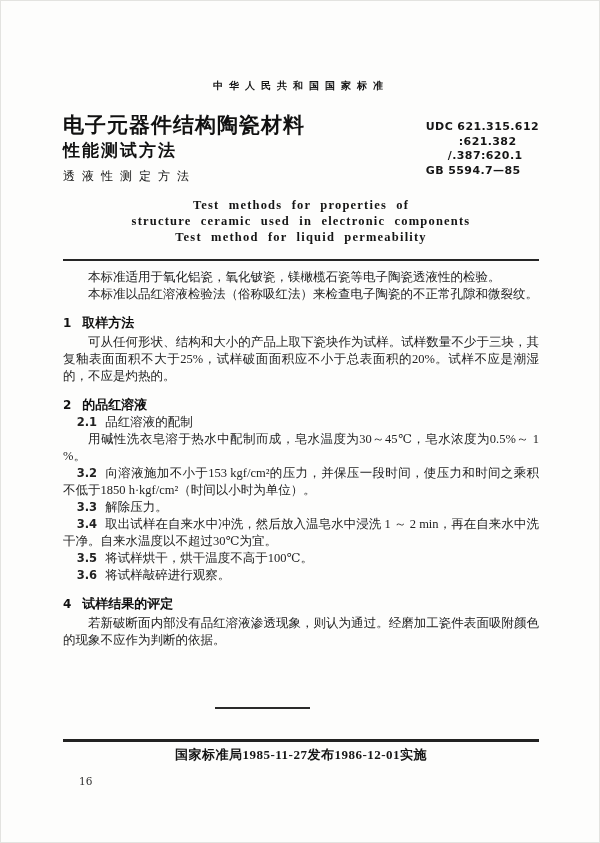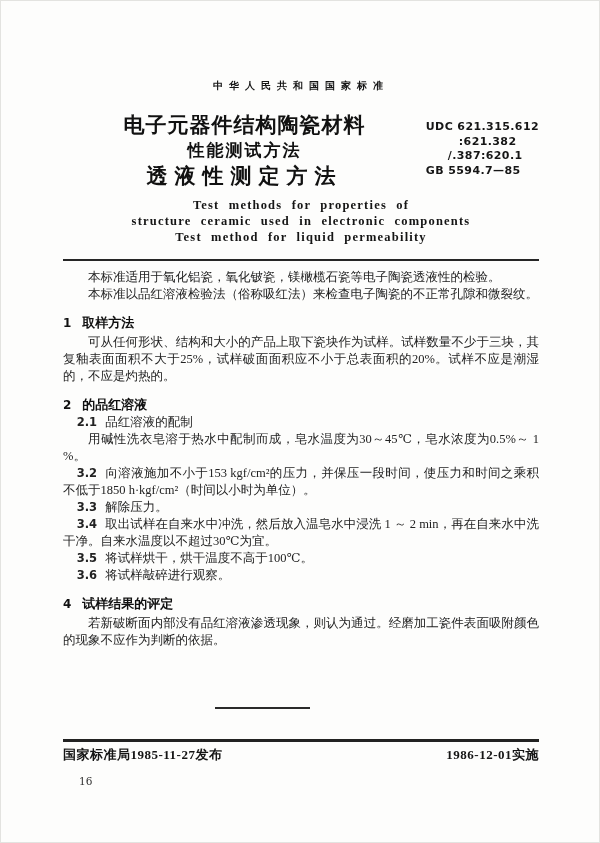--- a/index.html
+++ b/index.html
@@ -28,26 +28,25 @@
     height: 17px;
     line-height: 17px;
     color: #151515;
   }
   .title-row {
     display: flex;
     margin-top: 18px;
   }
   .title-main {
     width: 382px;
-    text-align: center;
     color: #111;
   }
   .t1 { font-size: 21px; font-weight: bold; line-height: 27px; letter-spacing: 1px; }
   .t2 { font-size: 17px; font-weight: bold; line-height: 24.5px; letter-spacing: 2px; }
-  .t3 { font-size: 21px; font-weight: bold; line-height: 24.5px; letter-spacing: 7px; }
+  .t3 { font-size: 12px; font-weight: normal; line-height: 24.5px; letter-spacing: 7px; }
   .codes {
     margin-left: auto;
     padding-top: 8px;
     font-family: "DejaVu Sans", "Liberation Sans", sans-serif;
     font-size: 11px;
     font-weight: bold;
     line-height: 14.5px;
     letter-spacing: 0.4px;
     color: #161616;
     white-space: nowrap;
@@ -117,21 +116,21 @@
     background: #2a2a2a;
     margin-left: 152px;
   }
   .footer-rule {
     margin-top: 30px;
     border-top: 3px solid #222;
     height: 0;
   }
   .footer-row {
     display: flex;
-    justify-content: space-between;
+    justify-content: center;
     margin-top: 4px;
     font-size: 13px;
     font-weight: bold;
     line-height: 18px;
     letter-spacing: 0.5px;
     color: #151515;
   }
   .page-num {
     margin-top: 10px;
     padding-left: 16px;

